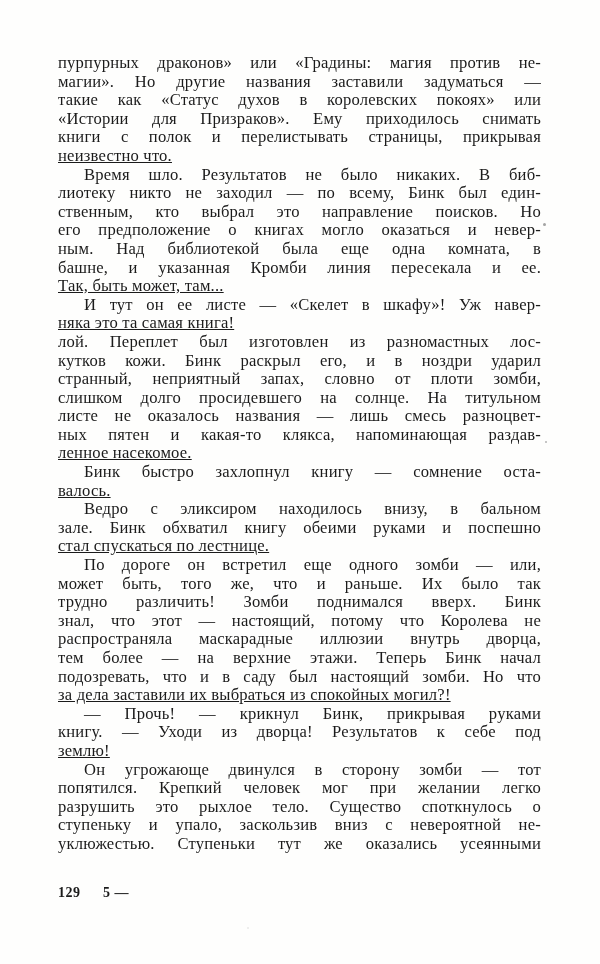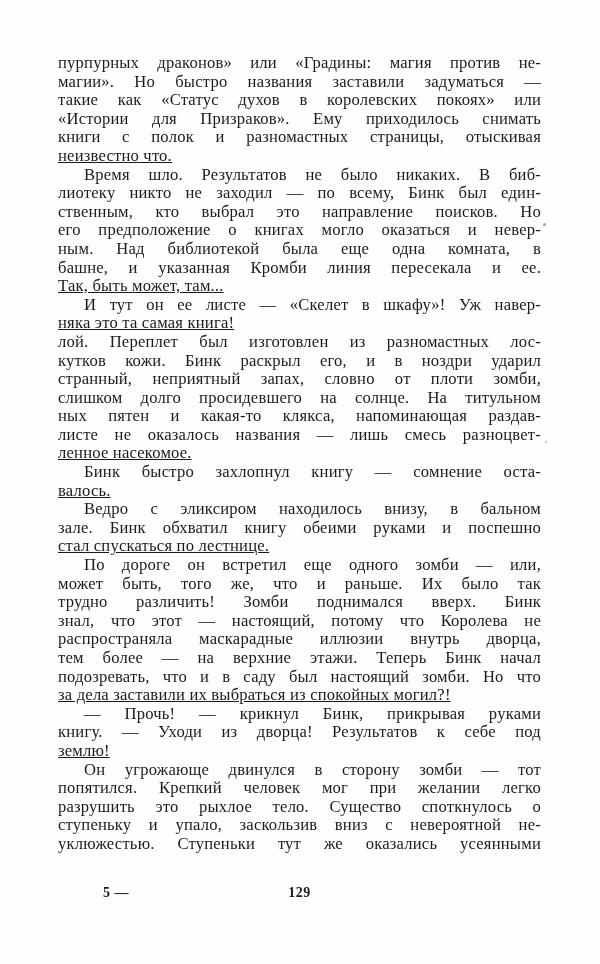--- a/index.html
+++ b/index.html
@@ -47,65 +47,65 @@
   .signature {
     position: absolute;
     left: 45px;
     top: 0;
   }
   .page-number {
     position: absolute;
     left: 0;
     width: 100%;
     top: 0;
-    text-align: center;
+    text-align: left;
   }
   .speck {
     position: absolute;
     border-radius: 50%;
     background: #5a5a5a;
   }
   .speck.s1 { left: 543px; top: 223px; width: 3px; height: 3px; opacity: 0.55; }
   .speck.s2 { left: 545px; top: 441px; width: 2px; height: 2px; opacity: 0.45; }
   .speck.s3 { left: 247px; top: 927px; width: 2px; height: 2px; opacity: 0.18; background: #888; }
 </style>
 </head>
 <body>
 
 <div class="page">
 
   <div class="text-block">
       <div class="para">
         <div class="line">пурпурных драконов» или «Градины: магия против не-</div>
-        <div class="line">магии». Но быстро названия заставили задуматься —</div>
+        <div class="line">магии». Но другие названия заставили задуматься —</div>
         <div class="line">такие как «Статус духов в королевских покоях» или</div>
         <div class="line">«Истории для Призраков». Ему приходилось снимать</div>
-        <div class="line">книги с полок и разномастных страницы, отыскивая</div>
+        <div class="line">книги с полок и перелистывать страницы, прикрывая</div>
         <div class="line para-end">неизвестно что.</div>
       </div>
       <div class="para">
         <div class="line first-indent">Время шло. Результатов не было никаких. В биб-</div>
         <div class="line">лиотеку никто не заходил — по всему, Бинк был един-</div>
         <div class="line">ственным, кто выбрал это направление поисков. Но</div>
         <div class="line">его предположение о книгах могло оказаться и невер-</div>
         <div class="line">ным. Над библиотекой была еще одна комната, в</div>
         <div class="line">башне, и указанная Кромби линия пересекала и ее.</div>
         <div class="line para-end">Так, быть может, там...</div>
       </div>
       <div class="para">
         <div class="line first-indent">И тут он ее листе — «Скелет в шкафу»! Уж навер-</div>
         <div class="line para-end">няка это та самая книга!</div>
       </div>
       <div class="para">
         <div class="line">лой. Переплет был изготовлен из разномастных лос-</div>
         <div class="line">кутков кожи. Бинк раскрыл его, и в ноздри ударил</div>
         <div class="line">странный, неприятный запах, словно от плоти зомби,</div>
         <div class="line">слишком долго просидевшего на солнце. На титульном</div>
+        <div class="line">листе не оказалось названия — лишь смесь разноцвет-</div>
         <div class="line">ных пятен и какая-то клякса, напоминающая раздав-</div>
-        <div class="line">листе не оказалось названия — лишь смесь разноцвет-</div>
         <div class="line para-end">ленное насекомое.</div>
       </div>
       <div class="para">
         <div class="line first-indent">Бинк быстро захлопнул книгу — сомнение оста-</div>
         <div class="line para-end">валось.</div>
       </div>
       <div class="para">
         <div class="line first-indent">Ведро с эликсиром находилось внизу, в бальном</div>
         <div class="line">зале. Бинк обхватил книгу обеими руками и поспешно</div>
         <div class="line para-end">стал спускаться по лестнице.</div>

